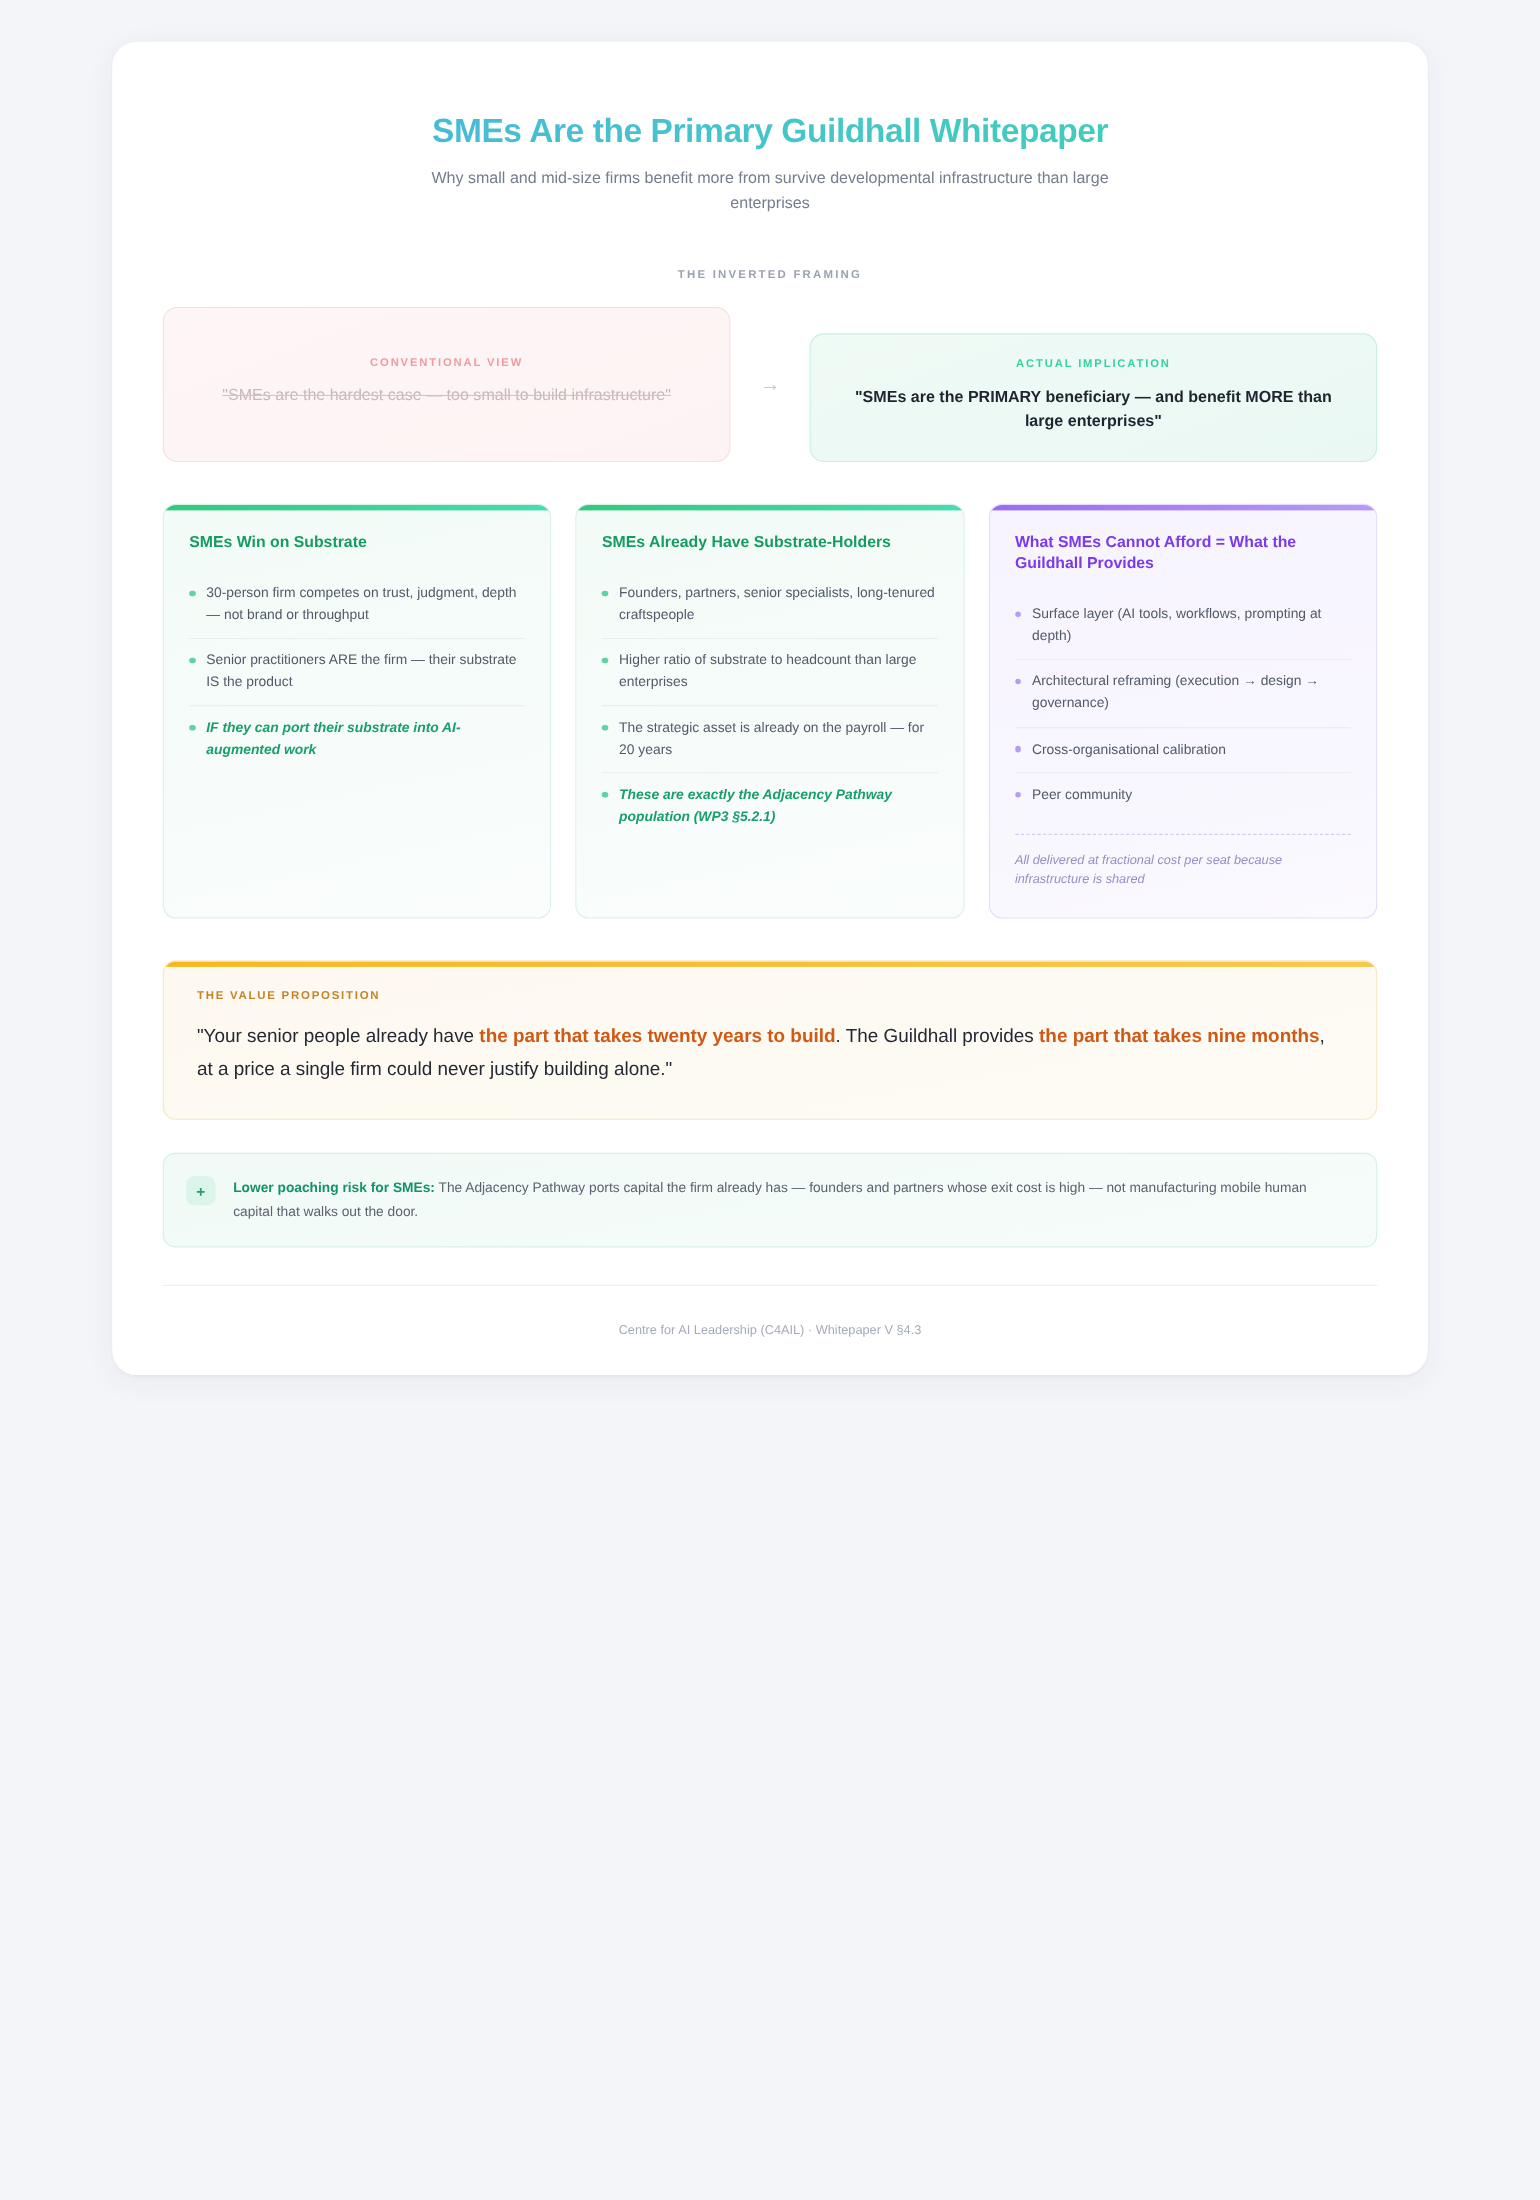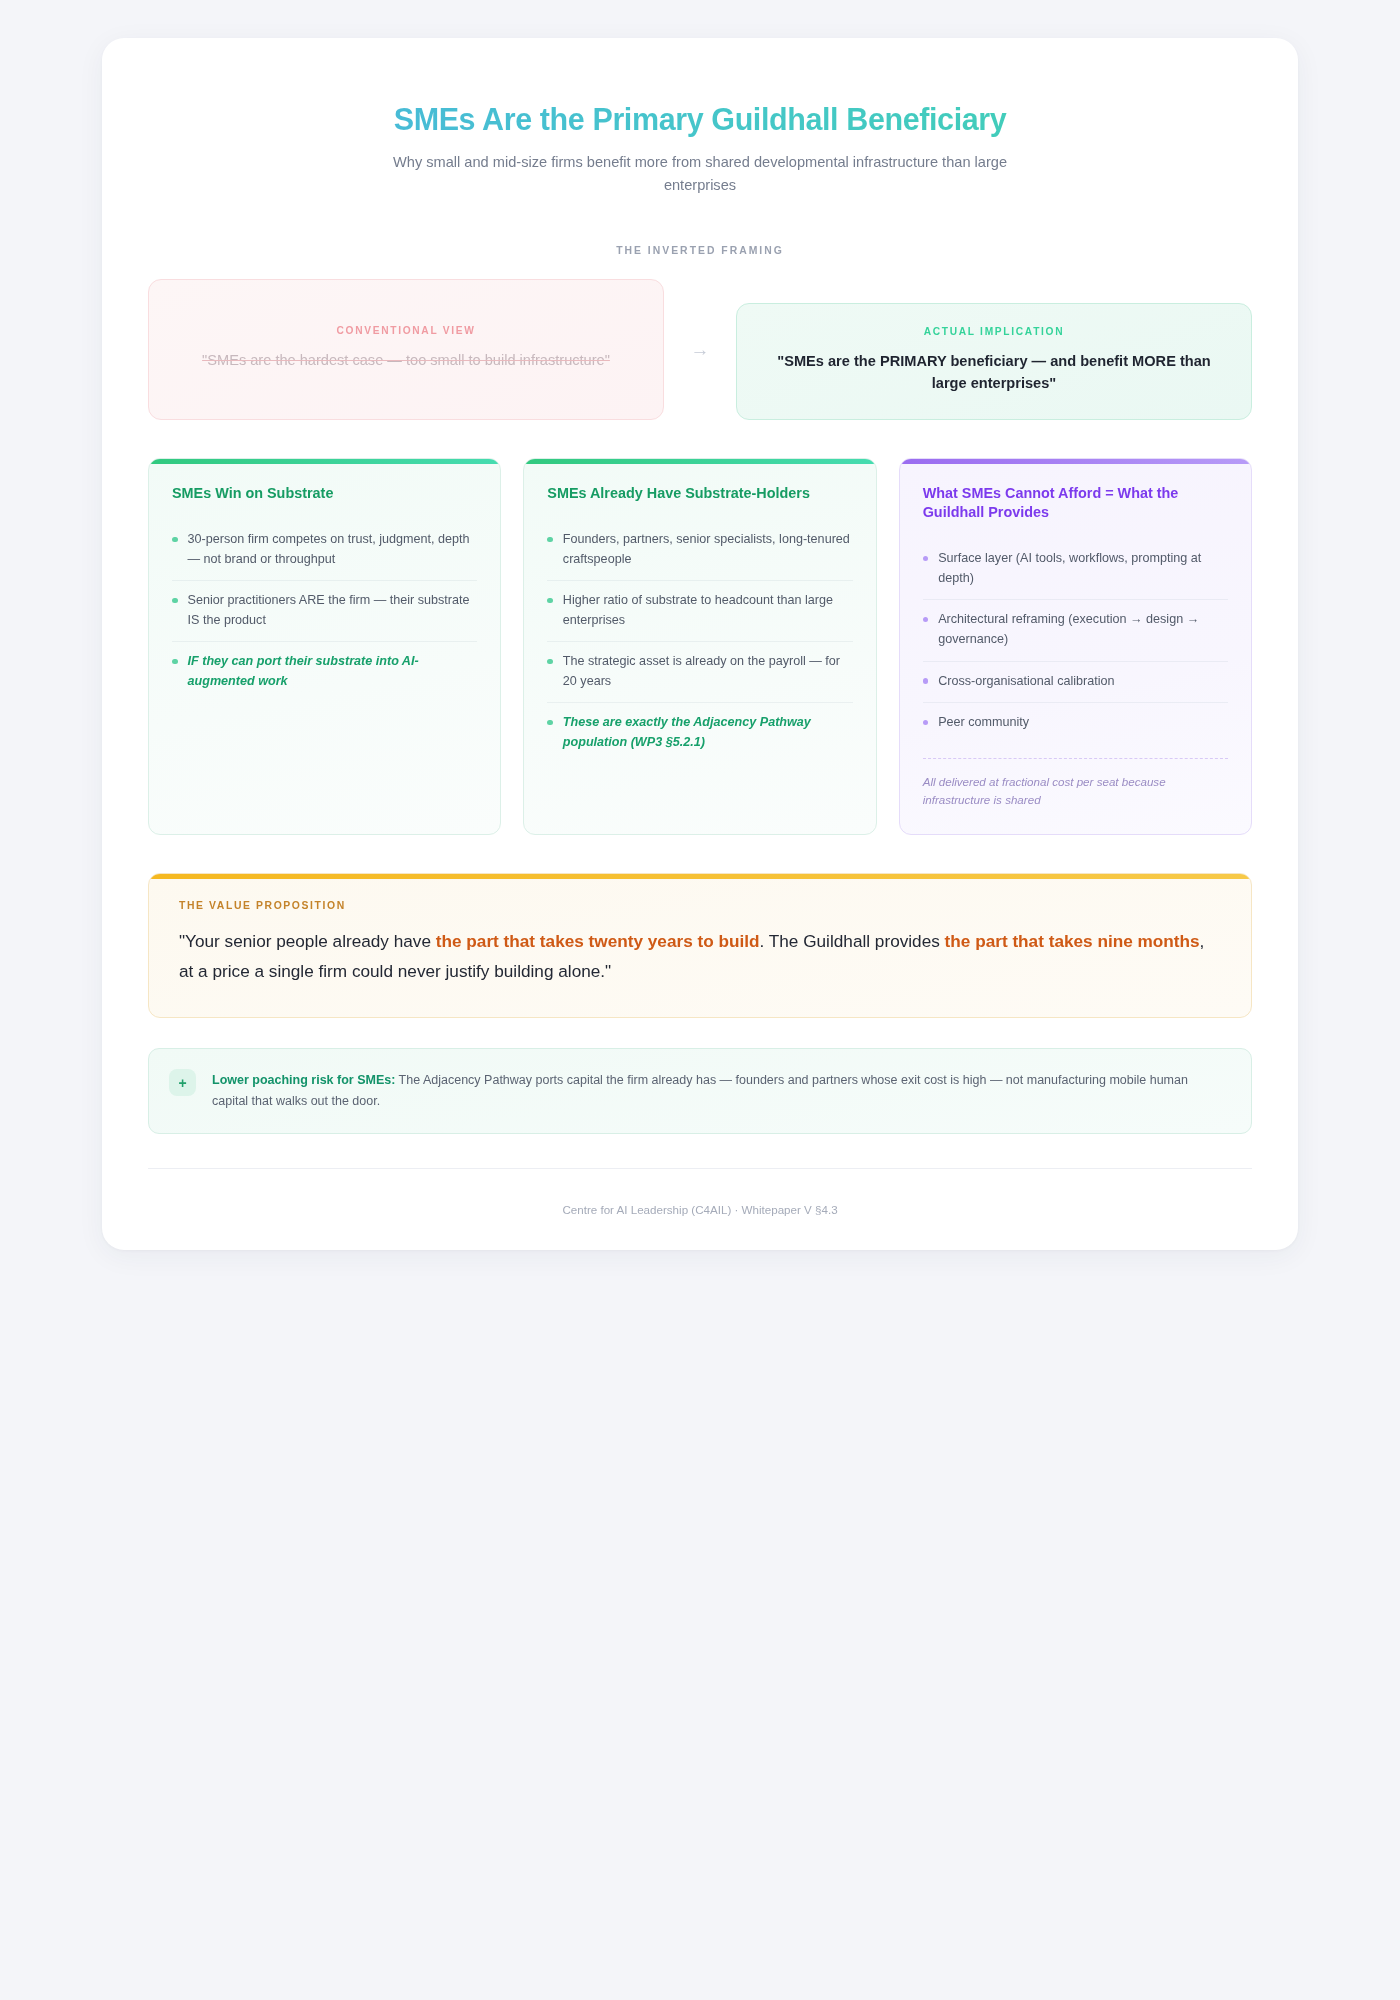--- a/index.html
+++ b/index.html
@@ -260,22 +260,22 @@
     color: #a5abb9;
   }
 </style>
 </head>
 <body>
 
 <div class="page-wrap">
   <div class="sheet">
 
     <div class="hdr">
-      <h1 class="hdr-title">SMEs Are the Primary Guildhall Beneficiary</h1>
-      <p class="hdr-sub">Why small and mid-size firms benefit more from shared developmental infrastructure than large enterprises</p>
+      <h1 class="hdr-title">SMEs Are the Primary Guildhall Whitepaper</h1>
+      <p class="hdr-sub">Why small and mid-size firms benefit more from survive developmental infrastructure than large enterprises</p>
     </div>
 
     <div class="section-eyebrow">THE INVERTED FRAMING</div>
 
     <div class="flip-row">
       <div class="flip-card conventional">
         <div class="flip-label red">CONVENTIONAL VIEW</div>
         <div class="flip-text struck">"SMEs are the hardest case — too small to build infrastructure"</div>
       </div>
       <div class="flip-arrow">→</div>

